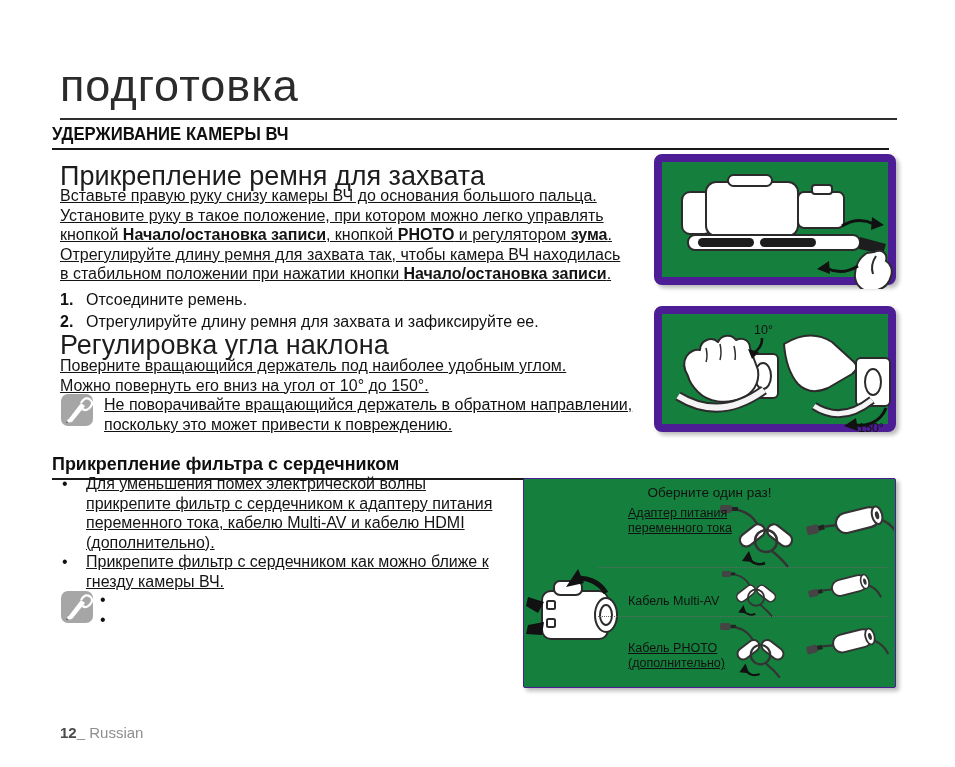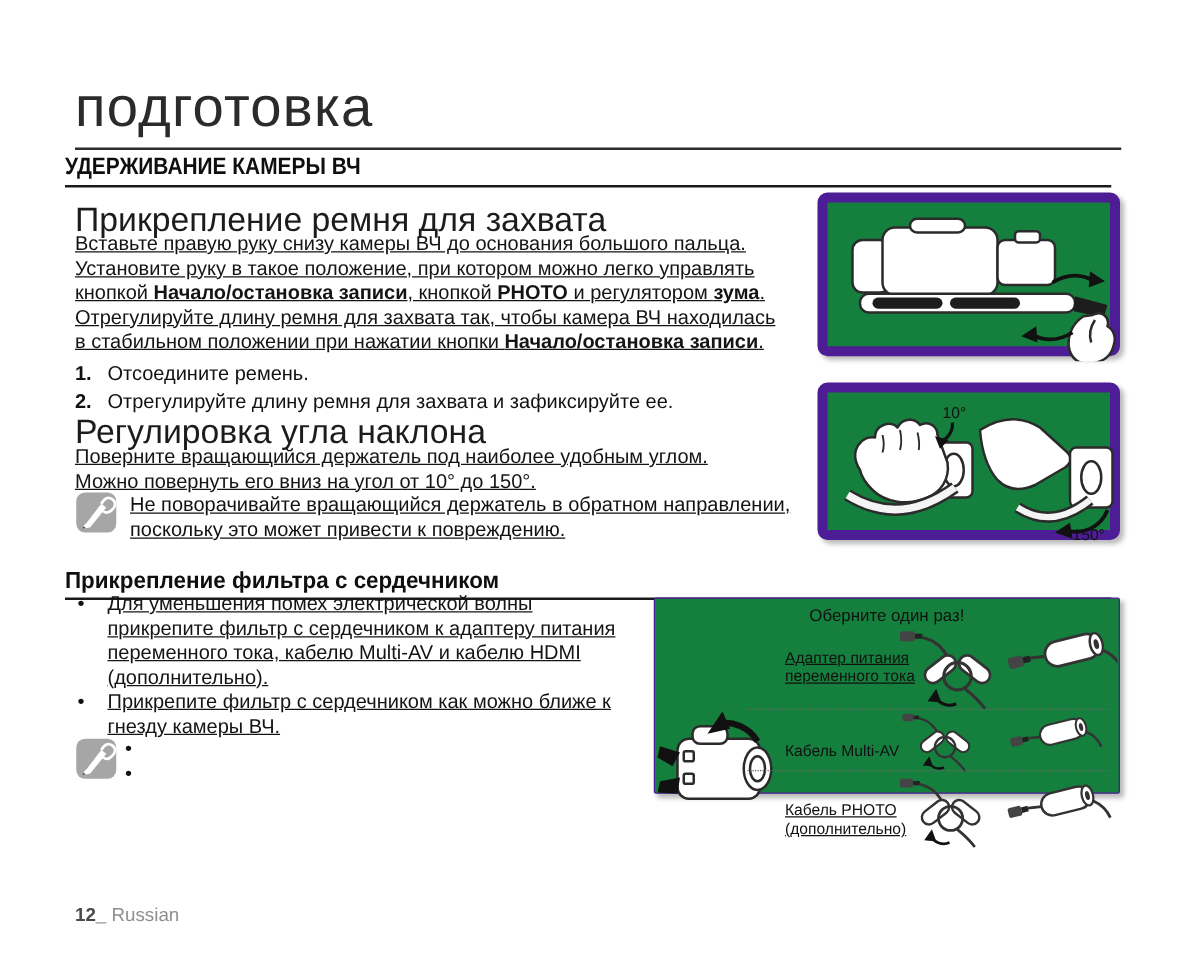--- a/index.html
+++ b/index.html
@@ -179,21 +179,21 @@
       </g>
       <path d="M32,92 q28,18 58,-6" fill="none" stroke="#2b2b2b" stroke-width="9"></path>
       <path d="M32,92 q28,18 58,-6" fill="none" stroke="#f4f4f4" stroke-width="5"></path>
       <path d="M104,94 a27,27 0 0 1 -34,16" fill="none" stroke="#111" stroke-width="3"></path>
       <polygon points="74,104 62,112 76,117" fill="#111"></polygon>
       <text x="76" y="118" font-size="12.5" fill="#111">150°</text>
     </g>
   </svg>
 </div>
 
-<div class="abs figure fig-square" style="left:523px; top:478px; width:373px; height:157px;">
+<div class="abs figure fig-square" style="left:523px; top:478px; width:373px; height:210px;">
   <svg class="abs" style="left:0; top:0;" width="370" height="207" viewBox="0 0 370 207">
     <defs>
       <g id="fo">
         <rect x="0" y="0" width="12" height="8" rx="2" fill="#444"></rect>
         <rect x="12" y="2" width="6" height="4" fill="#222"></rect>
         <path d="M18,5 C30,8 34,14 38,20" fill="none" stroke="#333" stroke-width="2.5"></path>
         <rect x="18" y="24" width="28" height="13" rx="6.5" fill="#fff" stroke="#333" stroke-width="2.2" transform="rotate(-38 32 30)"></rect>
         <rect x="46" y="24" width="28" height="13" rx="6.5" fill="#fff" stroke="#333" stroke-width="2.2" transform="rotate(38 60 30)"></rect>
         <circle cx="46" cy="36" r="11" fill="none" stroke="#333" stroke-width="2.5"></circle>
         <path d="M52,46 q10,8 16,16" fill="none" stroke="#333" stroke-width="2.5"></path>
@@ -232,21 +232,21 @@
     <use href="#fc" transform="translate(282,28)"></use>
 
     <use href="#fo" transform="translate(198,92) scale(0.74)"></use>
     <use href="#fc" transform="translate(284,96) scale(0.8)"></use>
 
     <use href="#fo" transform="translate(196,144) scale(0.88)"></use>
     <use href="#fc" transform="translate(282,150) scale(0.9)"></use>
   </svg>
 
   <div class="abs fig-caption" style="top:6px;">Оберните один раз!</div>
-  <div class="abs fig-label pre" style="left:104px; top:40px;">Адаптер питания
+  <div class="abs fig-label pre" style="left:104px; top:27px;">Адаптер питания
 переменного тока</div>
   <div class="abs dotted-sep" style="left:74px; right:8px; top:88px;"></div>
   <div class="abs fig-label" style="left:104px; top:115px;">Кабель Multi-AV</div>
   <div class="abs dotted-sep" style="left:74px; right:8px; top:137px;"></div>
   <div class="abs fig-label pre" style="left:104px; top:162px;">Кабель PHOTO
 (дополнительно)</div>
 </div>
 
 <div class="abs footer">
   <span class="num">12</span><span class="num">_</span>

